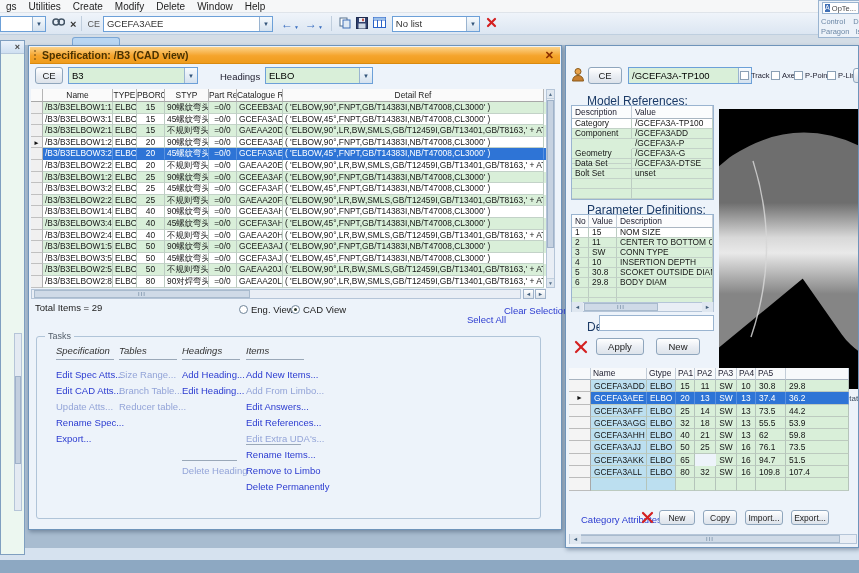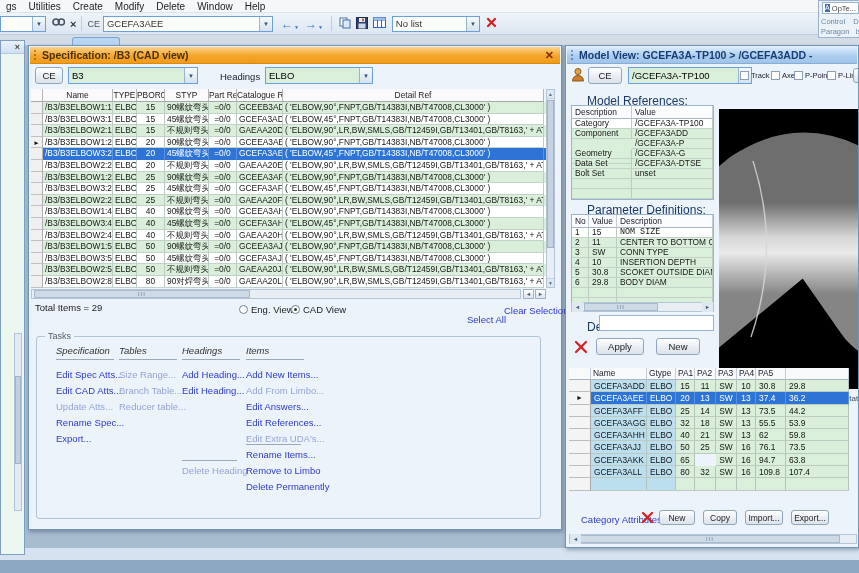--- a/index.html
+++ b/index.html
@@ -481,24 +481,20 @@
             <div class="tg-sep" style="top: 107px;"></div>
             <div class="link tg-i" style="top: 112px;">Rename Items...</div>
             <div class="link tg-i" style="top: 128px;">Remove to Limbo</div>
             <div class="link tg-i" style="top: 144px;">Delete Permanently</div>
           </div>
         </div>
     </div>
   </div>
 
   <div class="win model-win">
-    <div class="tbar blue">
-      <div class="grip"></div>
-      <span>Model View: GCEFA3A-TP100 &gt; /GCEFA3ADD -</span>
-    </div>
 
     <span style="position:absolute;left:5px;top:21px;">
       <svg width="14" height="15" viewBox="0 0 14 15">
           <circle cx="7" cy="4.5" r="3" fill="#e8a24a" stroke="#8a5a1a"></circle>
           <path d="M1.5 14 Q2 8.5 7 8.5 Q12 8.5 12.5 14 Z" fill="#c87f2e" stroke="#8a5a1a"></path>
         </svg>
     </span>
     <div class="btn" style="position:absolute;left:22px;top:21px;width:34px;height:17px;">CE</div>
     <div class="combo green" style="position:absolute;left:62px;top:21px;width:124px;height:17px;">
       <div class="val" style="line-height:15px;">/GCEFA3A-TP100</div>
@@ -567,21 +563,21 @@
     <span class="sect-lbl" style="position:absolute;left:6px;top:157px;">Parameter Definitions:</span>
     <div class="mtbl" style="left:5px;top:168px;width:143px;" id="params-table">
         <div class="mt-hrow">
           <div class="mt-hc" style="width: 17px;">No</div>
           <div class="mt-hc" style="width: 28px;">Value</div>
           <div class="mt-hc" style="width: 96px;">Description</div>
         </div>
         <div class="mt-row wht">
           <div class="mt-cell" style="width: 17px;">1</div>
           <div class="mt-cell" style="width: 28px;">15</div>
-          <div class="mt-cell" style="width: 96px; font-family: Liberation Mono, monospace;">NOM SIZE</div>
+          <div class="mt-cell" style="width: 96px;">NOM SIZE</div>
         </div>
         <div class="mt-row grn">
           <div class="mt-cell" style="width: 17px;">2</div>
           <div class="mt-cell" style="width: 28px;">11</div>
           <div class="mt-cell" style="width: 96px;">CENTER TO BOTTOM OF FACE</div>
         </div>
         <div class="mt-row grn">
           <div class="mt-cell" style="width: 17px;">3</div>
           <div class="mt-cell" style="width: 28px;">SW</div>
           <div class="mt-cell" style="width: 96px;">CONN TYPE</div>
@@ -731,21 +727,21 @@
         </div>
         <div class="ig-row">
           <div class="ig-mk"></div>
           <div class="ig-cell cyan ta-l" style="width: 56px;">GCEFA3AKK</div>
           <div class="ig-cell cyan ta-c" style="width: 29px;">ELBO</div>
           <div class="ig-cell grn ta-c" style="width: 19px;">65</div>
           <div class="ig-cell grn ta-c" style="width: 21px; margin-top: 12px;">29</div>
           <div class="ig-cell grn ta-c" style="width: 21px;">SW</div>
           <div class="ig-cell grn ta-c" style="width: 19px;">16</div>
           <div class="ig-cell grn ta-l" style="width: 30px;">94.7</div>
-          <div class="ig-cell grn ta-l" style="width: 63px;">63.8</div>
+          <div class="ig-cell grn ta-l" style="width: 63px;">51.5</div>
         </div>
         <div class="ig-row">
           <div class="ig-mk"></div>
           <div class="ig-cell cyan ta-l" style="width: 56px;">GCEFA3ALL</div>
           <div class="ig-cell cyan ta-c" style="width: 29px;">ELBO</div>
           <div class="ig-cell grn ta-c" style="width: 19px;">80</div>
           <div class="ig-cell grn ta-c" style="width: 21px;">32</div>
           <div class="ig-cell grn ta-c" style="width: 21px;">SW</div>
           <div class="ig-cell grn ta-c" style="width: 19px;">16</div>
           <div class="ig-cell grn ta-l" style="width: 30px;">109.8</div>

